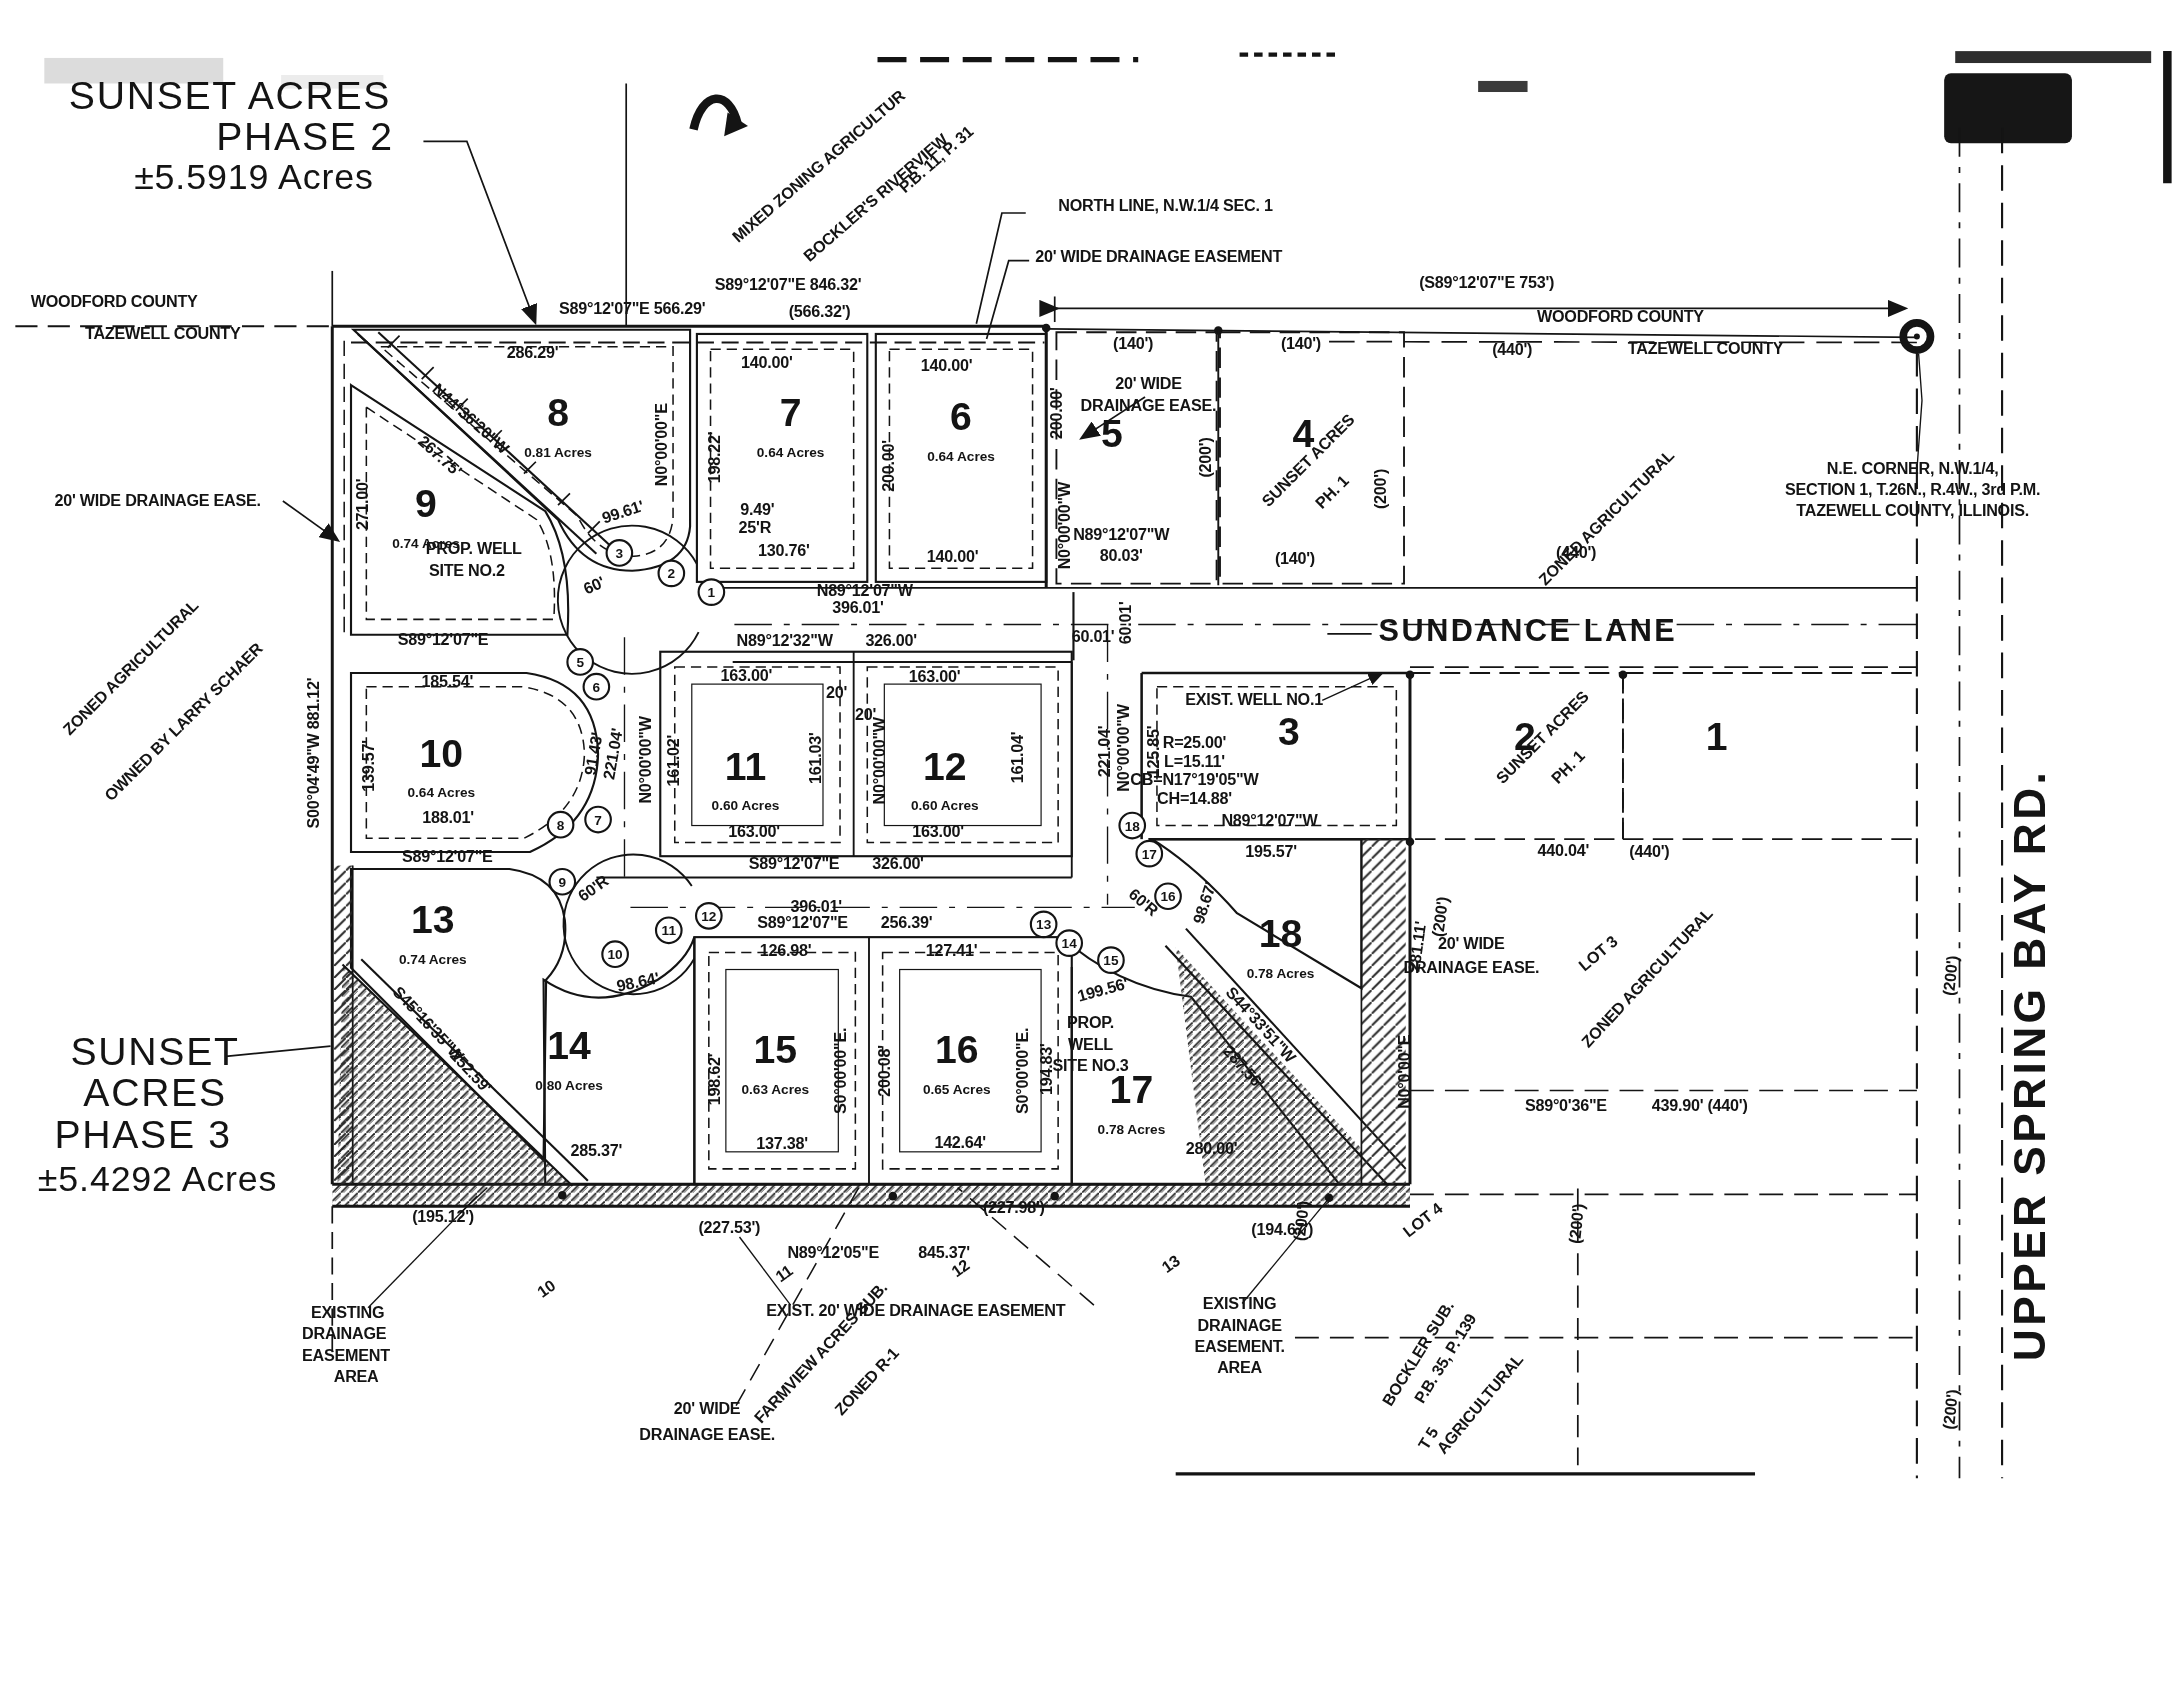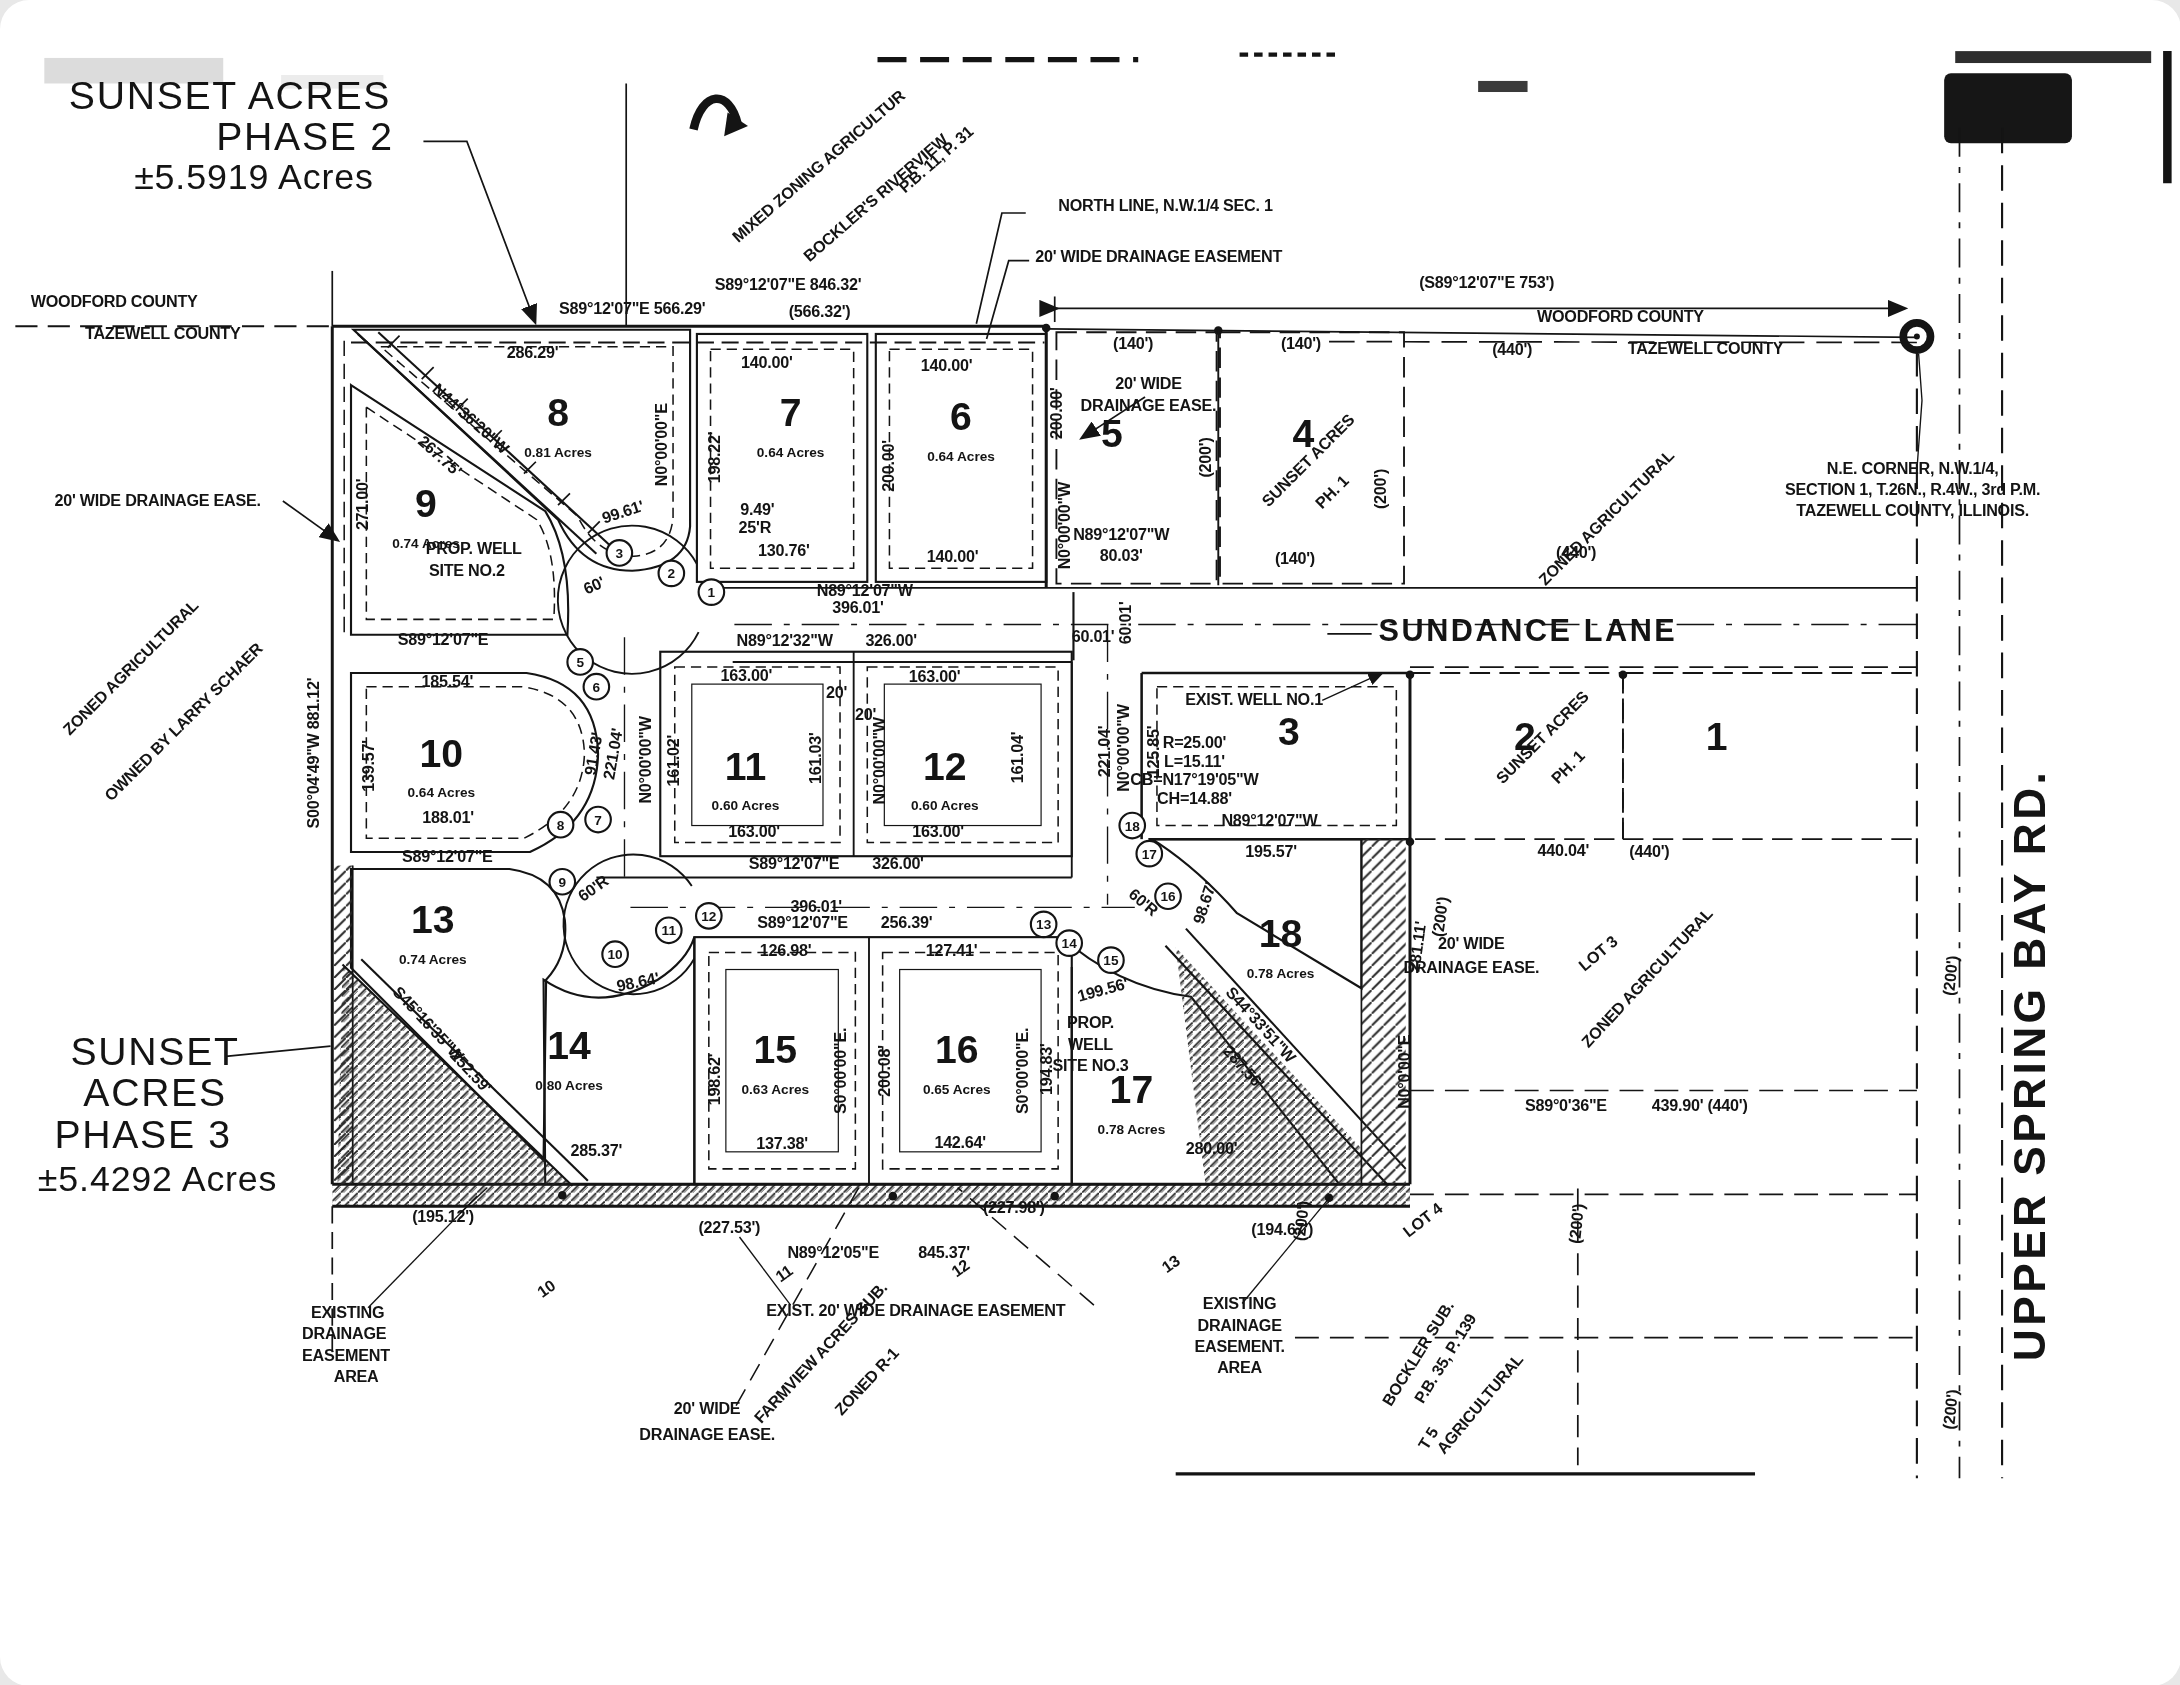--- a/index.html
+++ b/index.html
@@ -1,17 +1,17 @@
 <!DOCTYPE html>
 <html style="font-size:13.6px"><head>
 <meta charset="utf-8">
 <style>
   html,body{margin:0;padding:0;background:#e8e8e8;}
   .page{position:relative;width:2181px;height:1686px;background:#ffffff;overflow:hidden;
-        font-family:"Liberation Sans",sans-serif;border-radius:29px;}
+        font-family:"Liberation Sans",sans-serif;}
   svg{position:absolute;left:0;top:0;}
   svg text{fill:#141414;font-family:"Liberation Sans",sans-serif;}
   .ann{font-size:19px;font-weight:bold;letter-spacing:-0.3px;text-anchor:middle;}
   .lot-num{font-size:46px;font-weight:bold;text-anchor:middle;}
   .lot-acres{font-size:16px;font-weight:bold;text-anchor:middle;}
   .big-title{font-size:46px;font-weight:500;text-anchor:middle;letter-spacing:2px;}
   .big-title2{font-size:42px;font-weight:500;text-anchor:middle;letter-spacing:1px;}
   .street-name{font-size:36px;font-weight:bold;letter-spacing:3px;}
   .road-name{font-size:52px;font-weight:bold;letter-spacing:4px;text-anchor:middle;}
   .marker-circle{fill:#fff;stroke:#141414;stroke-width:2.5;}

